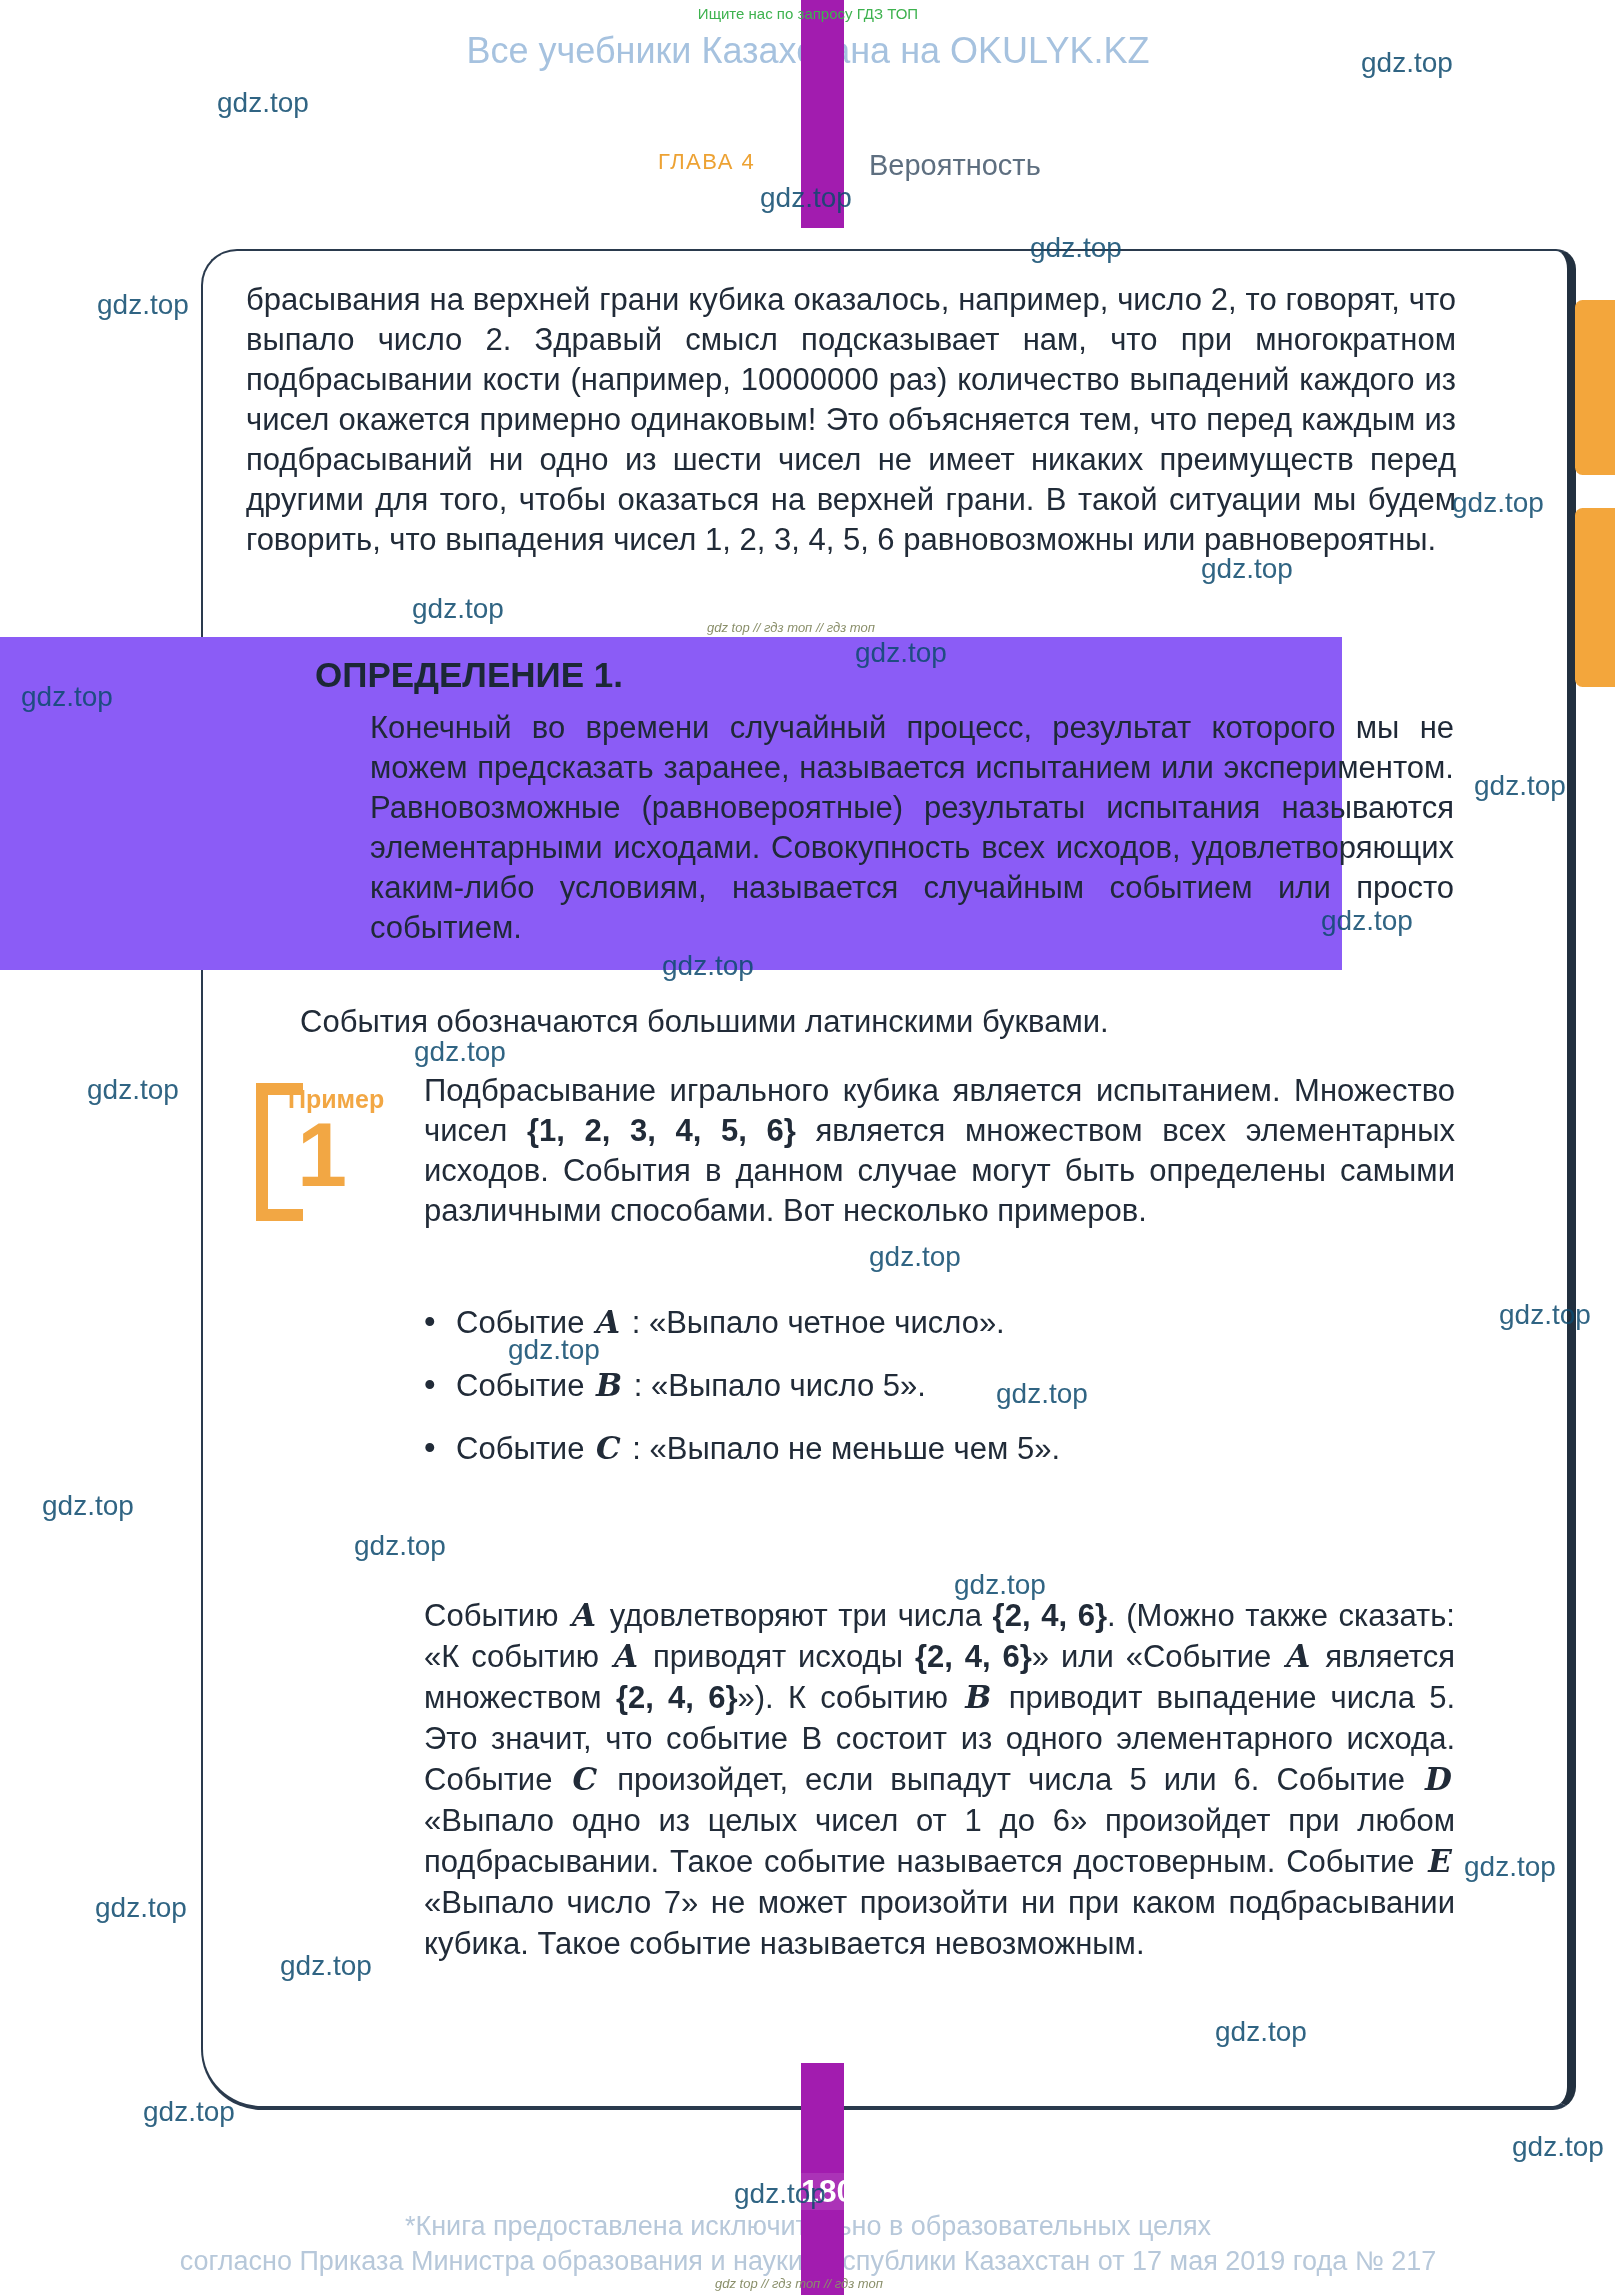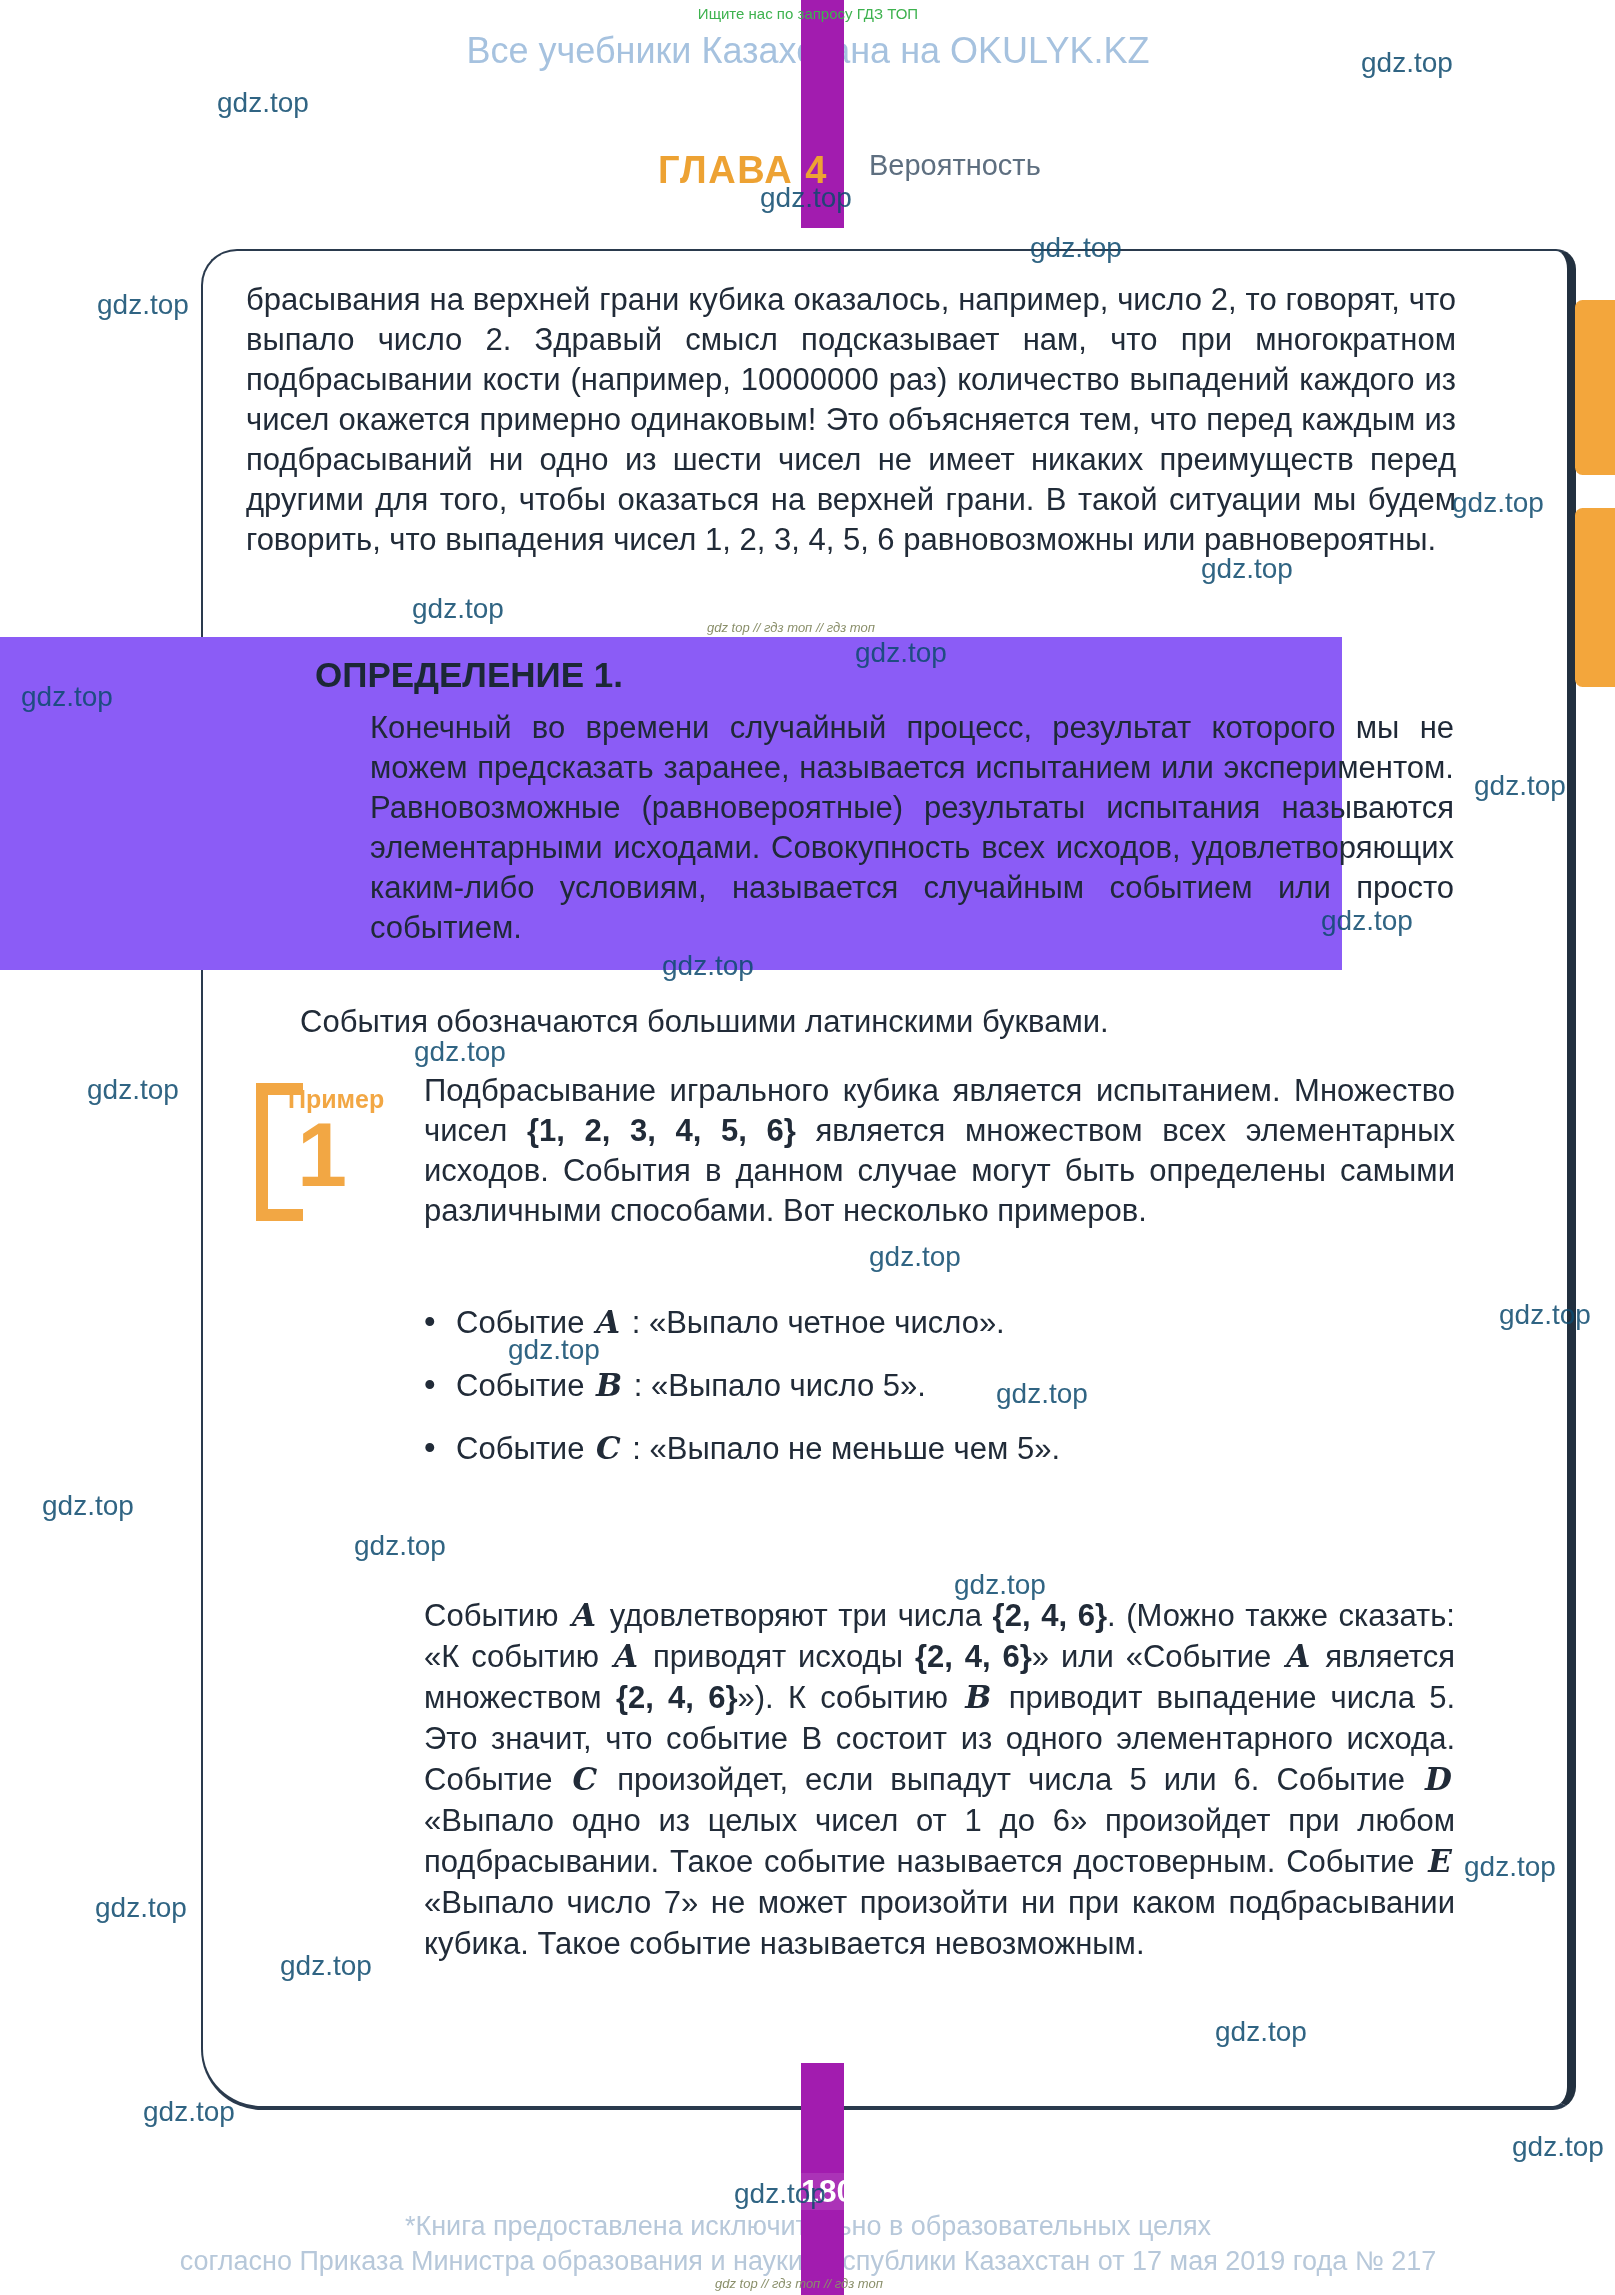--- a/index.html
+++ b/index.html
@@ -11,22 +11,22 @@
   .ribbon.top{top:0;height:228px;z-index:5;}
   .ribbon.bottom{top:2063px;height:233px;z-index:20;}
   .page-number{position:absolute;left:0;top:110px;width:43px;text-align:center;
                color:#ffffff;font-weight:bold;font-size:32px;background:rgba(255,255,255,0.10);}
 
   
   .top-note{position:absolute;left:0;top:4.6px;width:1616px;text-align:center;
             color:#3db24e;font-size:15px;z-index:6;}
   .site-title{position:absolute;left:0;top:30px;width:1616px;text-align:center;
               color:#a6c2df;font-size:36px;z-index:4;}
-  .chapter-label{position:absolute;left:658px;top:149px;color:#eda233;font-weight:bold;
-                 font-size:38px;letter-spacing:1.5px;z-index:6;}
+  .chapter-label{position:absolute;left:658px;top:149px;color:#eda233;font-weight:normal;
+                 font-size:22px;letter-spacing:1.5px;z-index:6;}
   .chapter-title{position:absolute;left:869px;top:149px;color:#5e6f80;font-size:29px;z-index:6;}
 
   
   .card{position:absolute;left:201px;top:249px;width:1364px;height:1855px;background:#ffffff;
         border:2.3px solid #2a3a4d;border-right:9px solid #22303f;border-bottom:4.6px solid #2a3a4d;
         border-radius:36px 20px 23px 61px;z-index:1;}
 
   .par{position:absolute;font-size:31px;line-height:40px;text-align:justify;color:#212b38;z-index:2;}
   .intro{left:246px;top:280px;width:1210px;}
 

